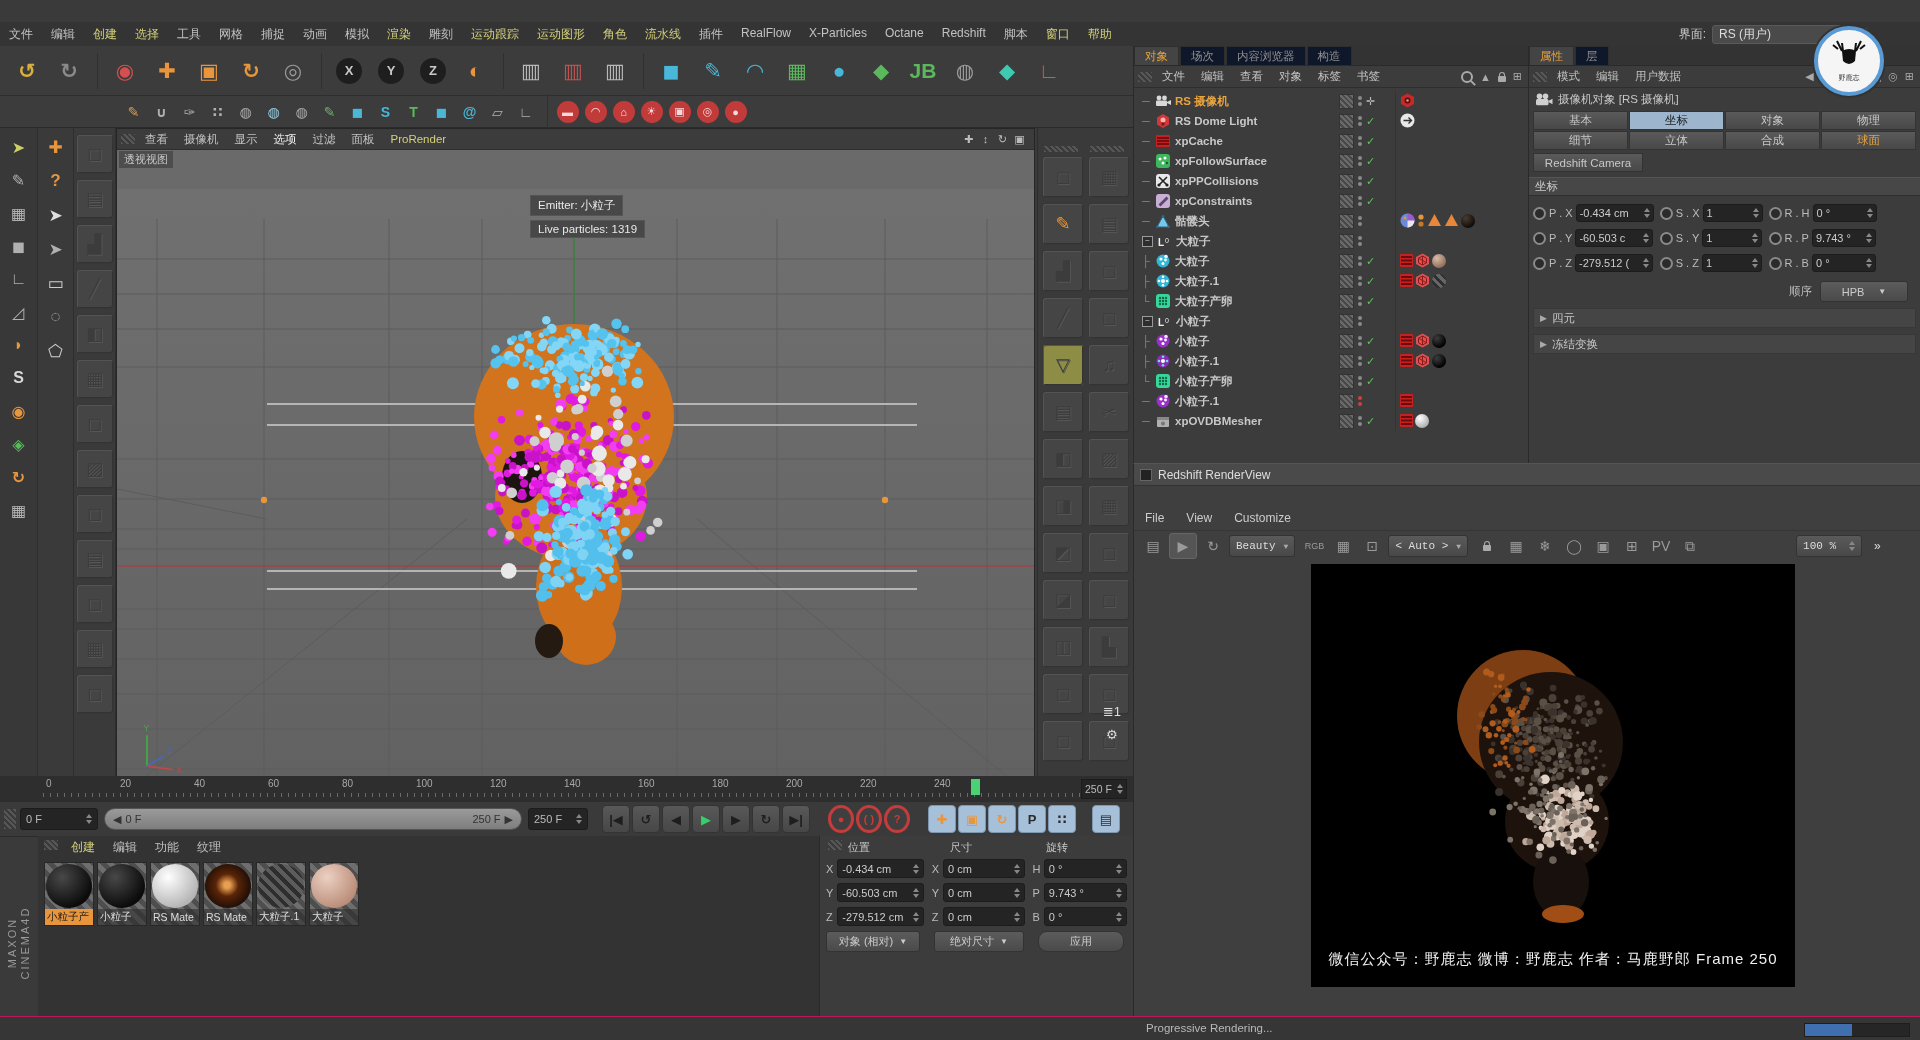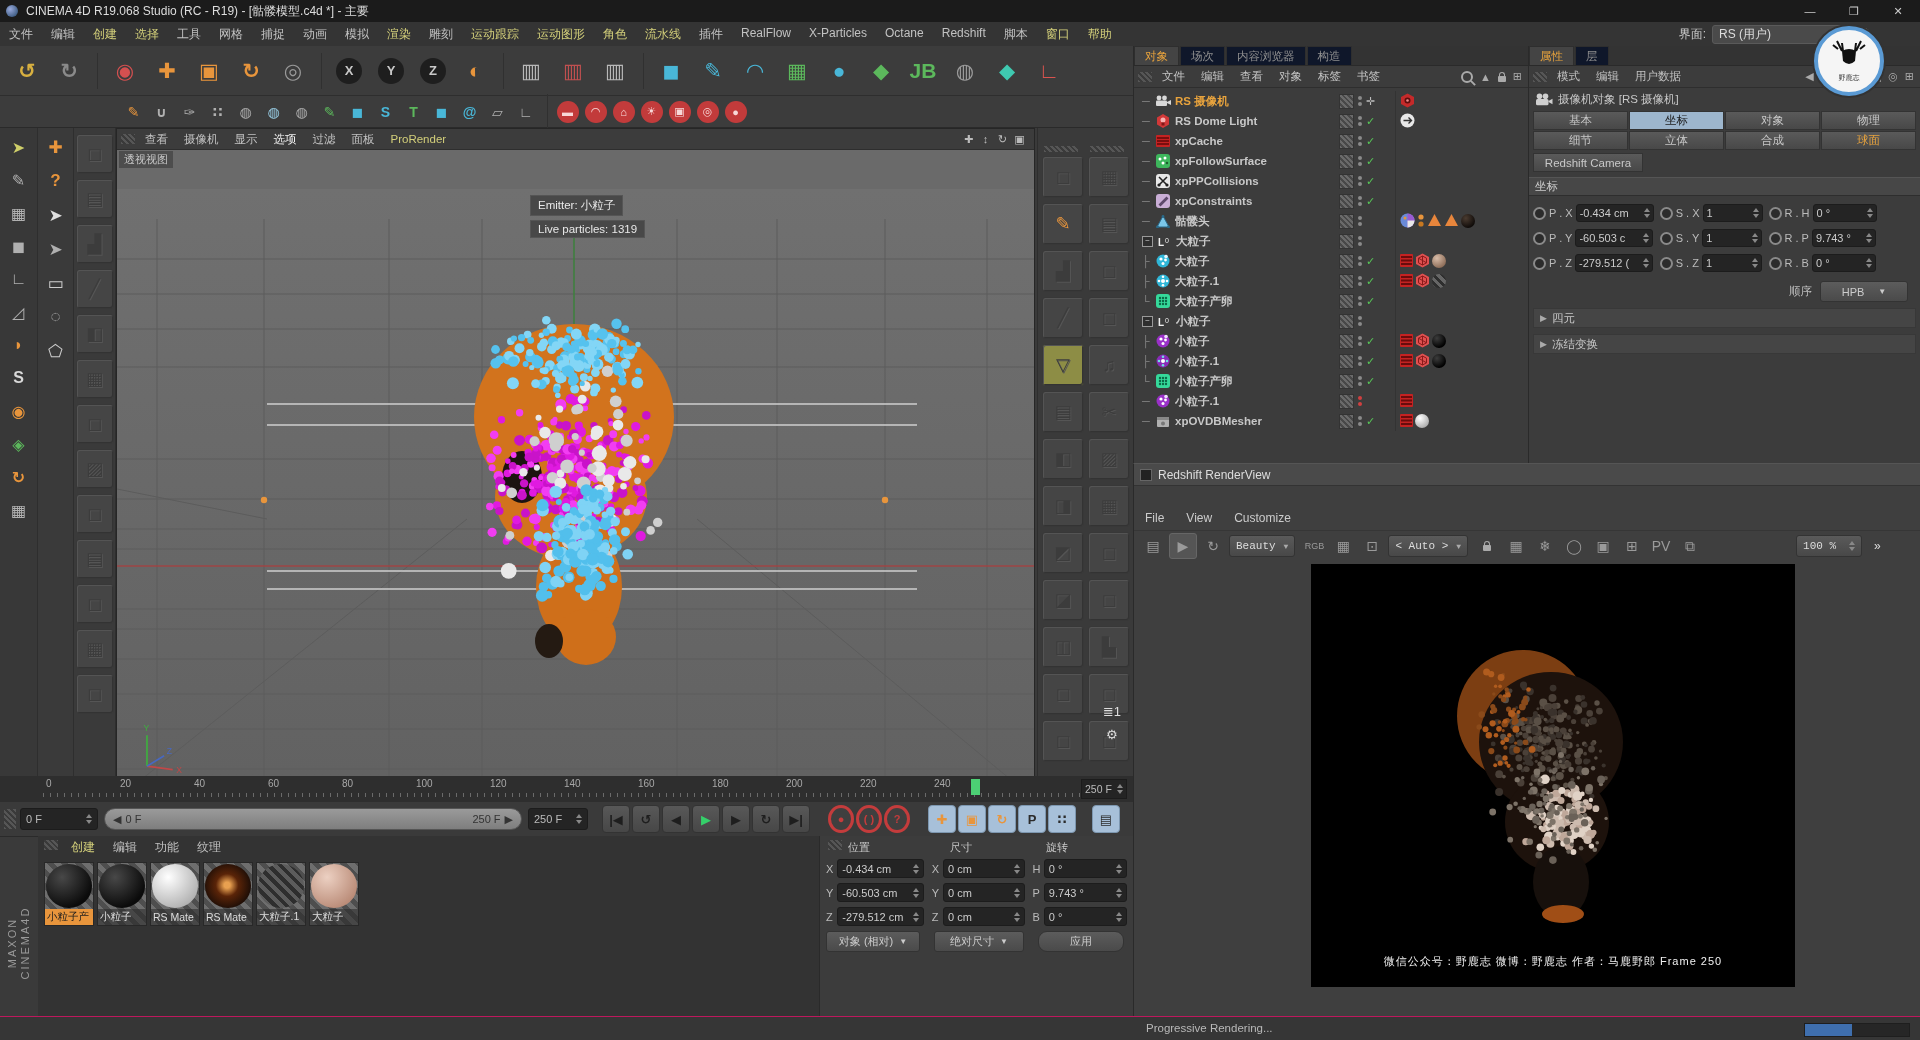--- a/index.html
+++ b/index.html
@@ -141,43 +141,34 @@
   #rv{left:1133px;top:463px;width:787px;height:553px;background:#3f3f3f;border-left:1px solid #2a2a2a;border-top:1px solid #555;box-sizing:border-box;}
   #rv-title{height:21px;background:#4a4a4a;display:flex;align-items:center;padding-left:6px;color:#ddd;border-bottom:1px solid #333;}
   #rv-menu{height:24px;display:flex;align-items:center;margin-top:20px;font-size:12px;}
   #rv-menu .menu-item{padding:0 11px;color:#ccc;}
   #rv-toolbar{height:30px;display:flex;align-items:center;padding-left:6px;border-top:1px solid #363636;}
   #rv-toolbar .tile{width:26px;height:24px;font-size:14px;color:#9a9a9a;margin-right:3px;}
   #rv-toolbar .tile.active{background:#555;border:1px solid #666;}
   .rvdd{background:linear-gradient(#5a5a5a,#484848);border:1px solid #333;border-radius:3px;height:20px;display:flex;align-items:center;color:#ddd;font-size:11px;padding:0 6px;margin-right:6px;font-family:"Liberation Mono","DejaVu Sans Mono",monospace;}
   .rvdd .dar{margin-left:8px;font-size:8px;color:#aaa;}
   #rv-canvas{position:absolute;left:177px;top:100px;width:484px;height:423px;background:#000;}
-  #rv-caption{position:absolute;left:0;right:0;bottom:18px;text-align:center;color:#f0f0f0;font-size:11px;letter-spacing:1px;}
+  #rv-caption{position:absolute;left:0;right:0;bottom:18px;text-align:center;color:#f0f0f0;font-size:15px;letter-spacing:1px;}
   
   #statusbar{left:0;top:1016px;width:1920px;height:24px;background:#363636;border-top:1px solid #be185d;}
   #status-text{position:absolute;left:1146px;top:5px;color:#b8b8b8;font-size:11.5px;}
   #progress{position:absolute;right:10px;top:6px;width:104px;height:12px;background:#262626;border:1px solid #1e1e1e;}
   #progress .fill{height:100%;background:#3f6fae;}
   #brand{left:0;top:870px;width:38px;height:146px;display:flex;align-items:center;justify-content:center;}
   #brand .vt{transform:rotate(-90deg);color:#9a9a9a;font-size:11px;letter-spacing:2px;white-space:nowrap;display:flex;flex-direction:column;align-items:center;line-height:13px;}
 </style>
 </head>
 <body>
 
 <div id="app">
 
-  <div id="titlebar" class="abs">
-    <span id="title-icon"></span>
-    <span>CINEMA 4D R19.068 Studio (RC - R19) - [骷髅模型.c4d *] - 主要</span>
-    <div class="wbtns">
-      <span class="wbtn">—</span>
-      <span class="wbtn">❐</span>
-      <span class="wbtn">✕</span>
-    </div>
-  </div>
 
   <div id="menubar" class="abs">
     <div id="menu-items" style="display:flex;">
         <span class="menu-item">文件</span>
         <span class="menu-item">编辑</span>
         <span class="menu-item accent">创建</span>
         <span class="menu-item accent">选择</span>
         <span class="menu-item">工具</span>
         <span class="menu-item">网格</span>
         <span class="menu-item">捕捉</span>

